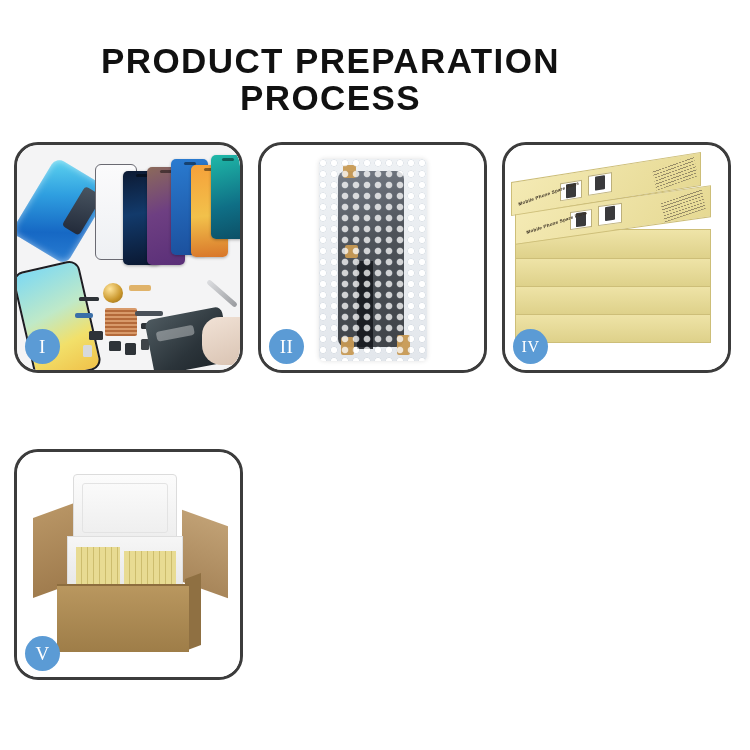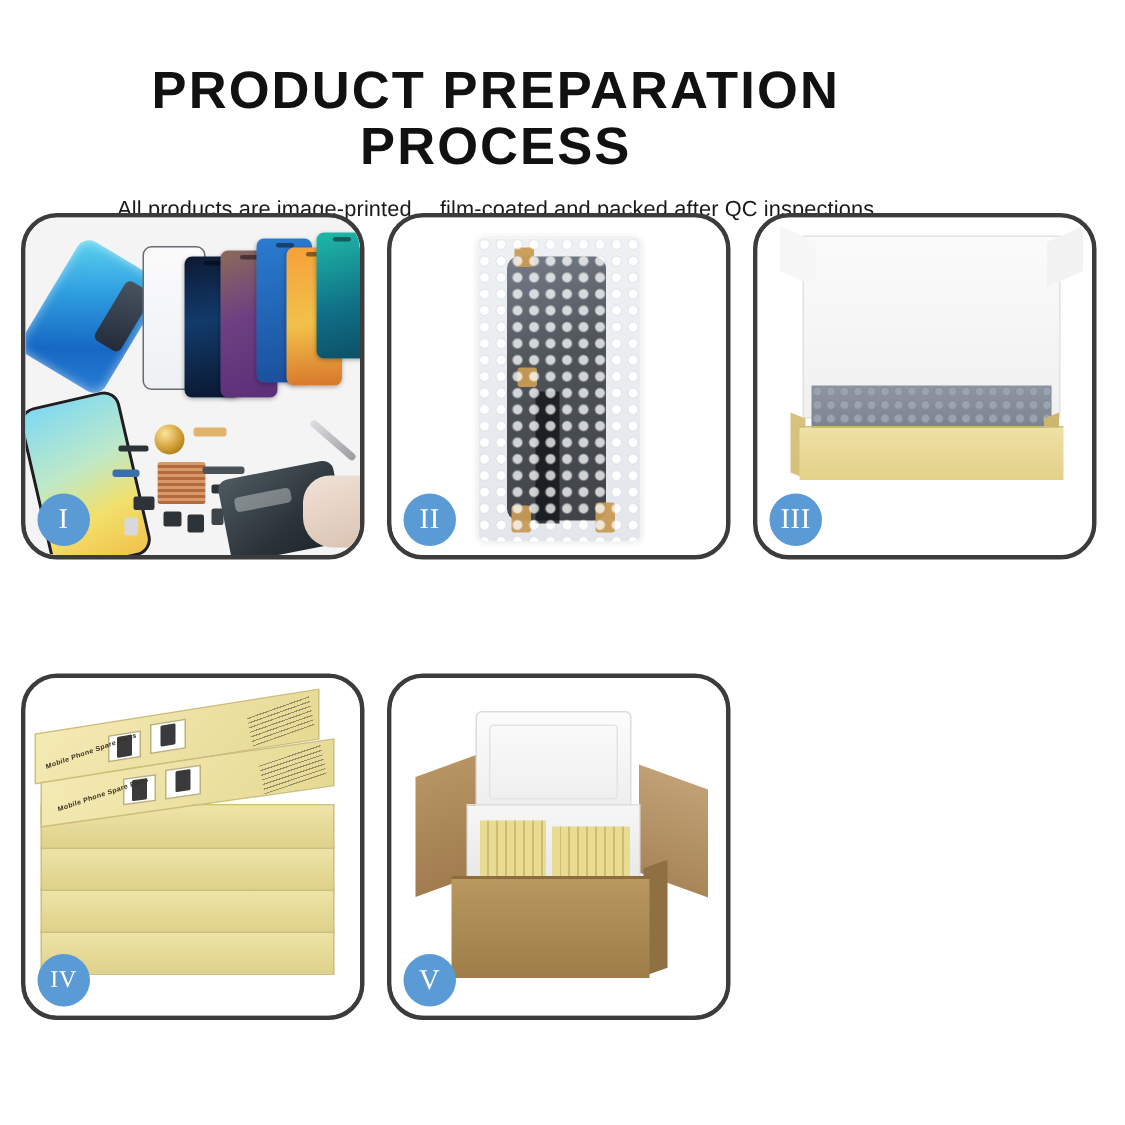--- a/index.html
+++ b/index.html
@@ -349,21 +349,20 @@
     background:#a98b60; opacity:.9;
   }
 </style>
 </head>
 <body>
 
 <div id="page">
 
   <div class="header">
     <div class="title">PRODUCT PREPARATION PROCESS</div>
-    <div class="subtitle">All products are image-printed， film-coated and packed after QC inspections</div>
   </div>
 
   <div class="grid">
 
     <div class="panel">
       <div class="stage p1">
         <div class="blue-film"></div>
         <div class="glass-screen"></div>
         <div class="phone-fan">
           <div class="pf pf1">
@@ -410,30 +409,20 @@
           <div class="tape" style="left:24px;top:6px;"></div>
           <div class="tape" style="left:26px;top:86px;"></div>
           <div class="tape" style="left:22px;top:178px;height:18px;"></div>
           <div class="tape" style="left:78px;top:176px;height:20px;"></div>
           <div class="bubble-overlay"></div>
         </div>
       </div>
       <div class="badge">II</div>
     </div>
 
-    <div class="panel">
-      <div class="stage p3">
-        <div class="box3-lid"></div>
-        <div class="box3-foam"></div>
-        <div class="box3-side-l"></div>
-        <div class="box3-side-r"></div>
-        <div class="box3-front"></div>
-      </div>
-      <div class="badge">III</div>
-    </div>
 
     <div class="panel">
       <div class="stage p4">
         <div class="stack">
           <div class="sbox" style="left:4px;top:150px;width:196px;height:30px;"></div>
           <div class="sbox" style="left:4px;top:122px;width:196px;height:30px;"></div>
           <div class="sbox" style="left:4px;top:94px;width:196px;height:30px;"></div>
           <div class="sbox" style="left:4px;top:66px;width:196px;height:30px;"></div>
           <div class="sbox-top" style="left:4px;top:36px;width:196px;height:32px;transform:skewY(-8deg);">
             <div class="lid-window" style="left:54px;top:6px;width:22px;height:18px;">

